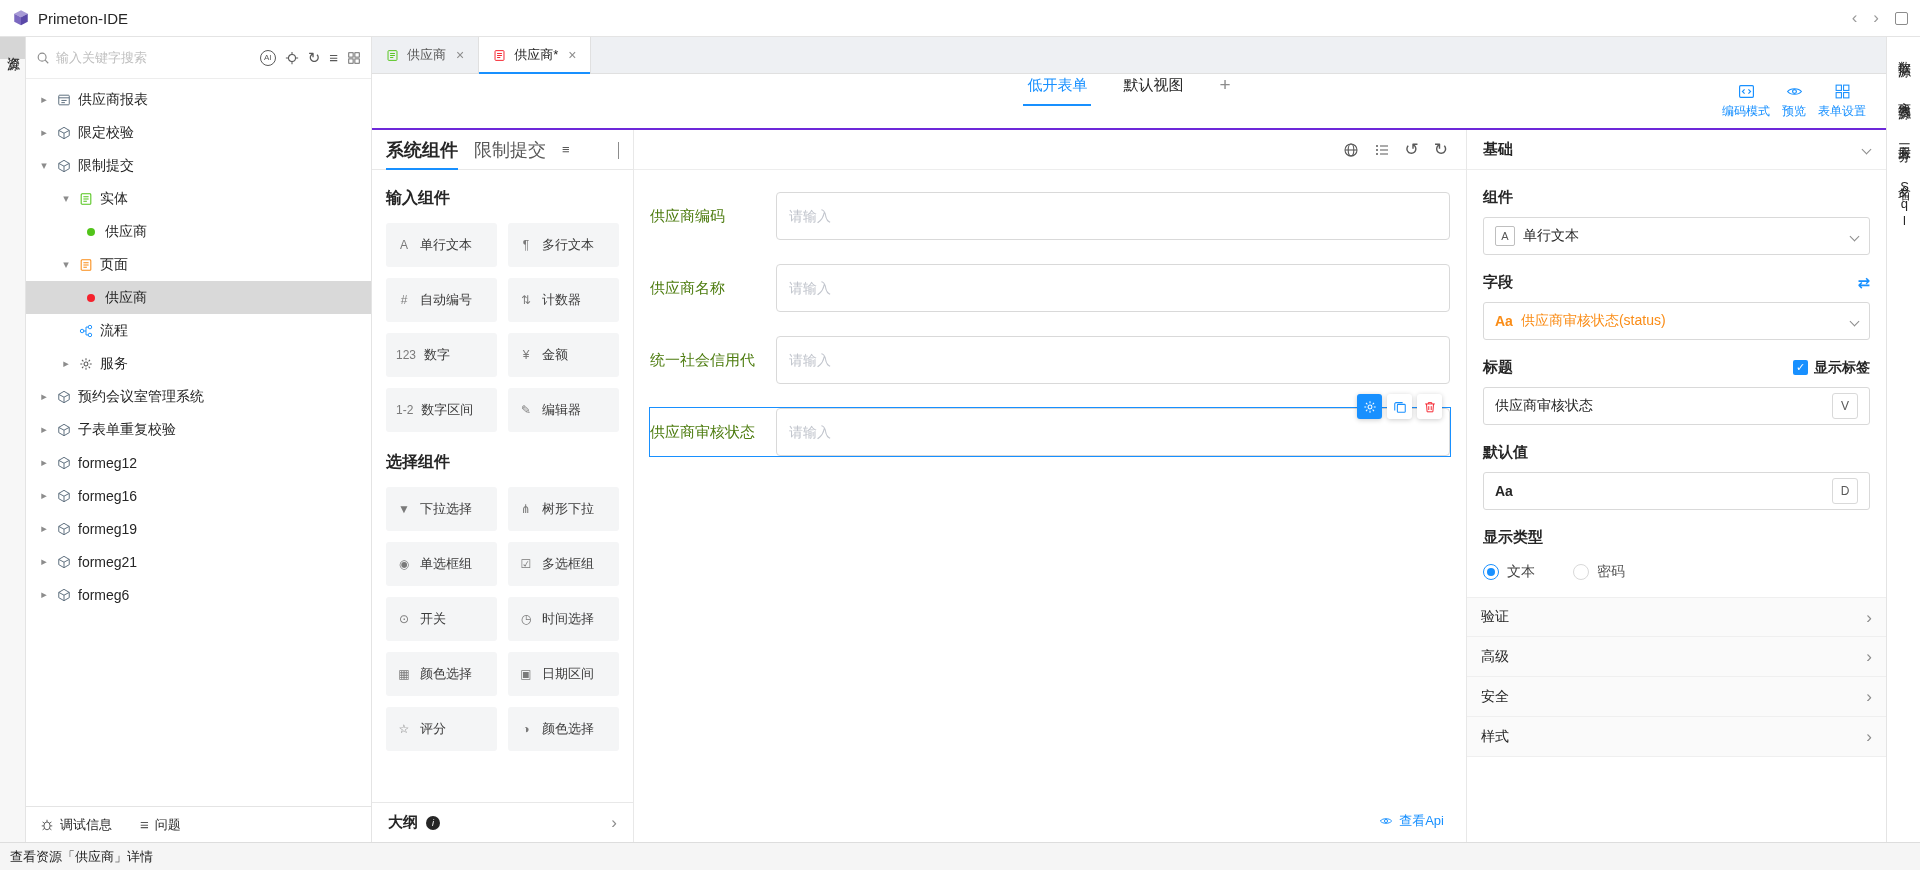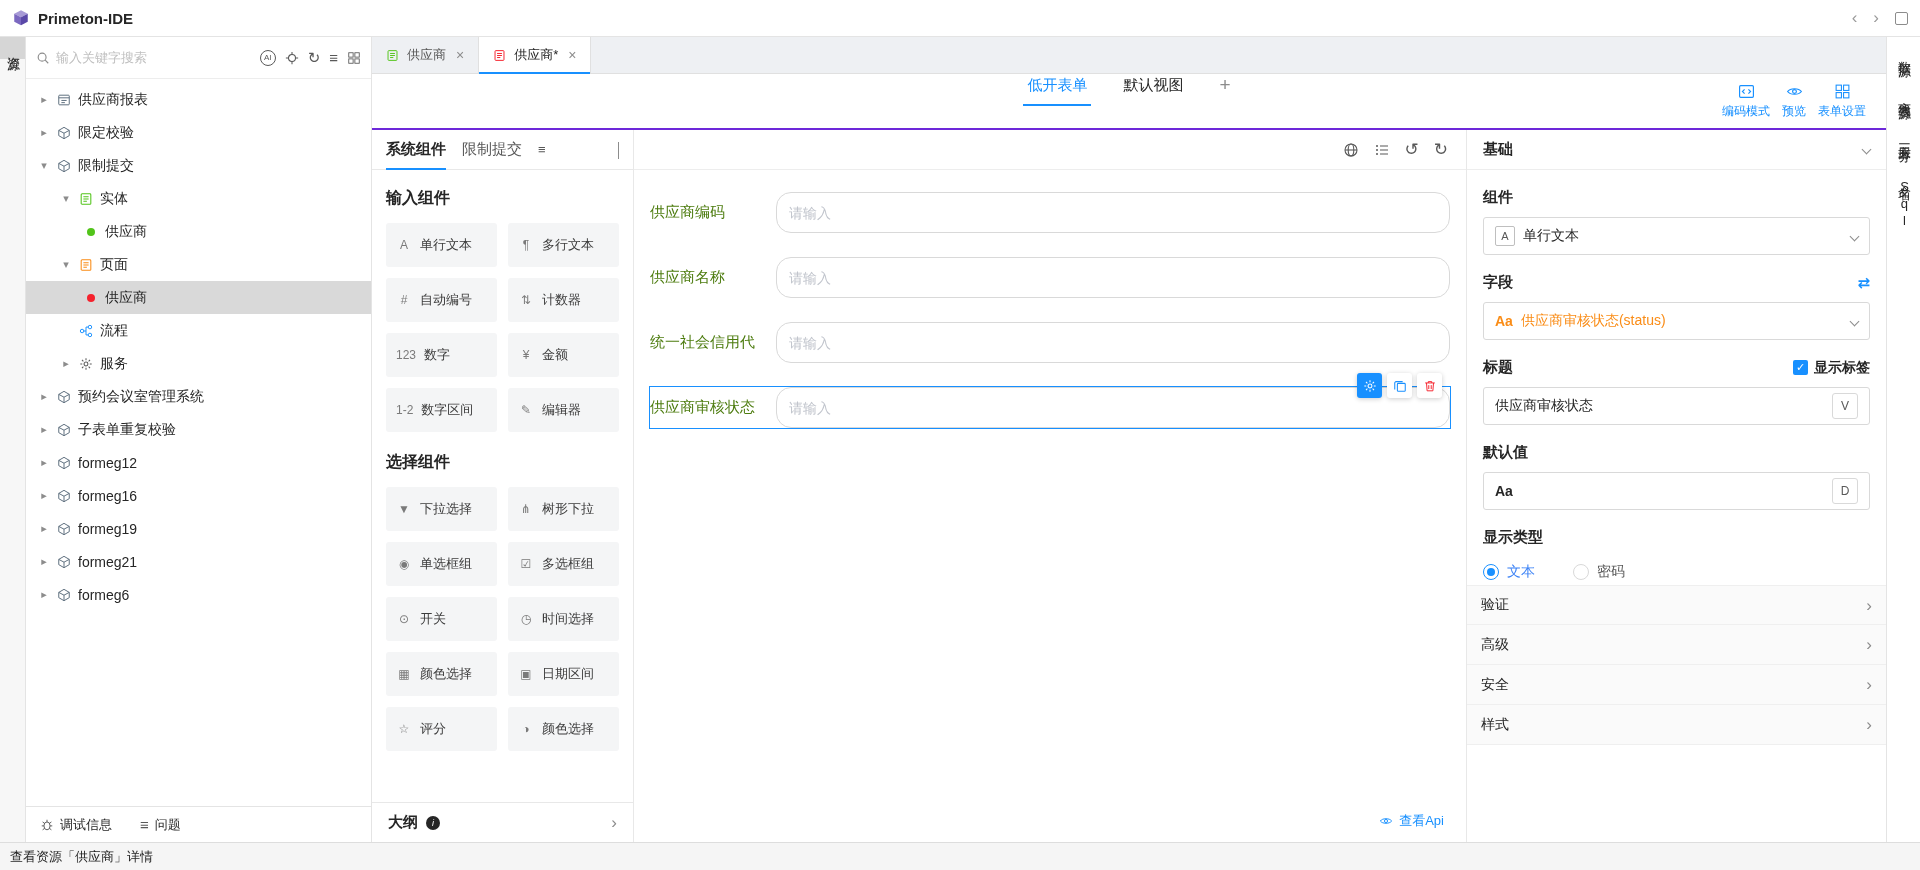--- a/index.html
+++ b/index.html
@@ -2,21 +2,21 @@
 <html><head>
 <meta charset="utf-8">
 <style>
 *{box-sizing:border-box;margin:0;padding:0}
 html,body{width:1920px;height:870px;overflow:hidden}
 body{font-family:"Liberation Sans","DejaVu Sans",sans-serif;font-size:14px;color:#262626;background:#fff}
 .app{width:100%;height:100%;display:flex;flex-direction:column}
 .ic{flex:none;display:block}
 
 .titlebar{height:37px;flex:none;display:flex;align-items:center;gap:8px;padding:0 12px;border-bottom:1px solid #e4e4e4;background:#fff}
-.titlebar .title{font-size:15px;font-weight:700}
+.titlebar .title{font-size:15px;font-weight:400}
 .tb-right{margin-left:auto;display:flex;align-items:center;gap:16px;color:#9a9a9a;font-size:17px}
 .win-box{width:13px;height:13px;border:1.5px solid #8c8c8c;border-radius:2px}
 
 .body{flex:1;display:flex;min-height:0}
 .left-strip{width:26px;flex:none;border-right:1px solid #e4e4e4;background:#f7f7f7;display:flex;flex-direction:column;align-items:center}
 .lstrip-tab{width:100%;padding:9px 0;background:#d6d6d6;display:flex;justify-content:center}
 .vtext{writing-mode:vertical-rl;text-orientation:upright;letter-spacing:2px;font-size:13px;color:#262626;line-height:1.15}
 
 .sidebar{width:346px;flex:none;border-right:1px solid #e4e4e4;display:flex;flex-direction:column;min-height:0;background:#fff}
 .search-row{height:42px;flex:none;display:flex;align-items:center;padding:0 10px;gap:6px;border-bottom:1px solid #ededed;color:#8c8c8c}
@@ -53,21 +53,21 @@
 .view-tab.active{color:#1890ff}
 .view-tab.active::after{content:"";position:absolute;left:-4px;right:-4px;bottom:-11px;height:2px;background:#1890ff}
 .add-view{color:#8c8c8c;font-size:19px}
 .fh-actions{position:absolute;right:20px;top:9px;display:flex;gap:12px}
 .fh-action{display:flex;flex-direction:column;align-items:center;gap:3px;color:#1890ff;font-size:12px}
 
 .workspace{flex:1;display:flex;min-height:0}
 
 .palette{width:262px;flex:none;border-right:1px solid #e8e8e8;display:flex;flex-direction:column;min-height:0}
 .ptabs{height:40px;flex:none;display:flex;align-items:center;gap:16px;padding:0 14px;border-bottom:1px solid #e8e8e8}
-.ptab{font-size:15px;color:#595959;position:relative;height:100%;display:flex;align-items:center}
+.ptab{font-size:18px;color:#595959;position:relative;height:100%;display:flex;align-items:center}
 .ptab.active{color:#262626;font-weight:700}
 .ptab.active::after{content:"";position:absolute;left:0;right:0;bottom:-1px;height:2px;background:#1890ff}
 .pmenu{color:#595959;font-size:13px}
 .pcollapse{margin-left:auto}
 .chev{width:7px;height:7px;border-right:1.4px solid #8c8c8c;border-bottom:1.4px solid #8c8c8c;transform:rotate(45deg);flex:none}
 .pbody{flex:1;overflow:hidden;padding:12px 14px}
 .psection-title{font-size:16px;font-weight:700;margin:6px 0 14px}
 .pgrid{display:grid;grid-template-columns:1fr 1fr;gap:11px;margin-bottom:20px}
 .pitem{height:44px;background:#f4f5f6;border-radius:3px;display:flex;align-items:center;gap:8px;padding:0 10px;font-size:13px;color:#3b3b3b}
 .picon{color:#7a7a7a;font-size:12px;min-width:16px;text-align:center;flex:none}
@@ -75,21 +75,21 @@
 .ol-label{font-size:15px;font-weight:700}
 .info-badge{width:14px;height:14px;border-radius:50%;background:#262626;color:#fff;font-size:9px;display:flex;align-items:center;justify-content:center;font-style:italic;flex:none}
 .chev-r{margin-left:auto;color:#8c8c8c;font-size:17px;line-height:1}
 
 .canvas{flex:1;display:flex;flex-direction:column;min-width:0;position:relative;background:#fff}
 .canvas-toolbar{height:40px;flex:none;border-bottom:1px solid #ededed;display:flex;align-items:center;justify-content:flex-end;gap:15px;padding:0 18px;color:#595959}
 .ctb-glyph{font-size:17px;line-height:1;color:#595959}
 .canvas-form{flex:1;padding:22px 16px;overflow:hidden}
 .field-row{display:flex;align-items:center;margin-bottom:24px;position:relative}
 .flabel{width:126px;flex:none;padding-right:10px;font-size:15px;color:#4d7c0f;white-space:nowrap;overflow:hidden}
-.finput{flex:1;height:41px;border:1px solid #d9d9d9;border-radius:15px;padding:0 12px;font-size:14px;color:#262626;outline:none;background:#fff;min-width:0}
+.finput{flex:1;height:48px;border:1px solid #d9d9d9;border-radius:4px;padding:0 12px;font-size:14px;color:#262626;outline:none;background:#fff;min-width:0}
 .finput::placeholder{color:#c0c4cc}
 .field-row.selected{box-shadow:0 0 0 1px #1890ff}
 .sel-actions{position:absolute;top:-14px;right:8px;display:flex;gap:5px;z-index:2}
 .sel-btn{width:25px;height:25px;border-radius:3px;display:flex;align-items:center;justify-content:center;background:#fff;box-shadow:0 1px 5px rgba(0,0,0,.2);color:#1890ff}
 .sel-btn.primary{background:#1890ff;color:#fff}
 .sel-btn.danger{color:#f5222d}
 .view-api{position:absolute;right:22px;bottom:12px;display:flex;align-items:center;gap:6px;color:#1890ff;font-size:13px}
 
 .props{width:420px;flex:none;border-left:1px solid #e8e8e8;display:flex;flex-direction:column;min-height:0}
 .props-header{height:40px;flex:none;display:flex;align-items:center;padding:0 16px;border-bottom:1px solid #ededed}
@@ -107,23 +107,23 @@
 .cb::after{content:"✓"}
 .inputbox{height:38px;border:1px solid #d9d9d9;border-radius:3px;display:flex;align-items:center;padding:0 11px;margin-top:10px;font-size:14px;gap:8px;background:#fff}
 .inputbox input{flex:1;border:none;outline:none;font-size:14px;color:#262626;min-width:0;background:transparent}
 .sfx{width:26px;height:26px;border:1px solid #d9d9d9;border-radius:3px;display:flex;align-items:center;justify-content:center;font-size:12px;color:#595959;margin-left:auto;flex:none}
 .bold-aa{font-weight:700}
 .radio-row{display:flex;align-items:center;gap:38px;margin-top:16px;font-size:14px}
 .radio-opt{display:flex;align-items:center;gap:8px}
 .radio{width:16px;height:16px;border:1px solid #d9d9d9;border-radius:50%;position:relative;flex:none;background:#fff}
 .radio.on{border-color:#1890ff}
 .radio.on::after{content:"";position:absolute;inset:3px;background:#1890ff;border-radius:50%}
-.radio-opt.on .radio-label{color:#3b82f6}
+.radio-opt.on .radio-label{color:#404040}
 .radio-opt .radio-label{color:#595959}
-.prop-panels{margin:4px -16px 0}
+.prop-panels{margin:16px -16px 0}
 .prop-panel{height:40px;display:flex;align-items:center;background:#fafafa;border-bottom:1px solid #efefef;padding:0 14px;font-size:14px}
 .prop-panel:first-child{border-top:1px solid #efefef}
 
 .right-strip{width:34px;flex:none;border-left:1px solid #e4e4e4;display:flex;flex-direction:column;align-items:center;gap:34px;padding-top:14px;background:#fff}
 
 .statusbar{height:28px;flex:none;border-top:1px solid #ddd;background:#f5f5f5;display:flex;align-items:center;padding:0 10px;font-size:13px}
 </style>
 </head>
 <body>
 

